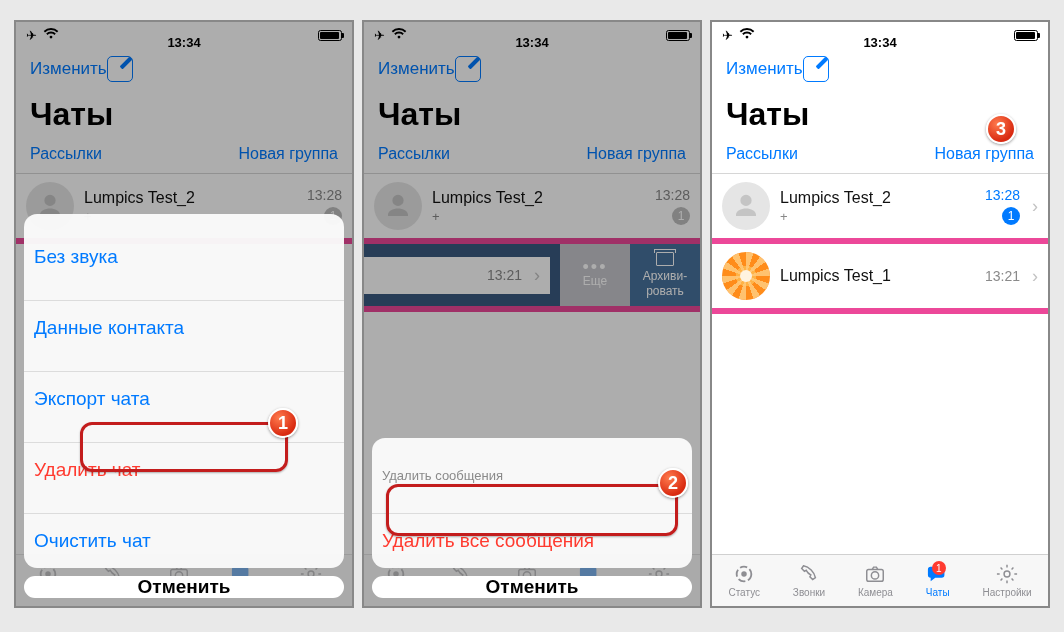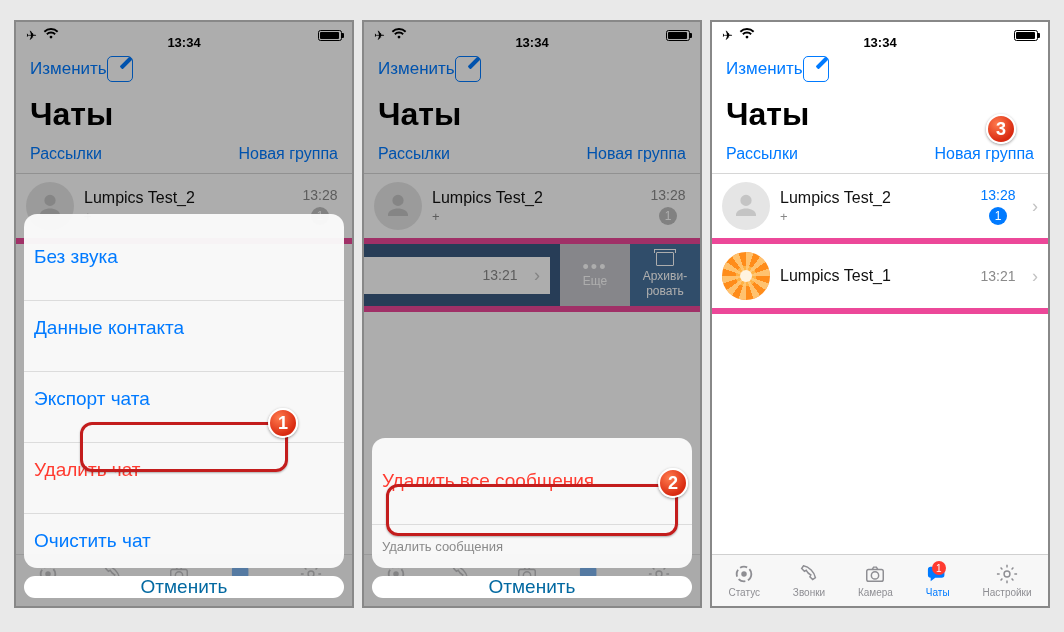--- a/index.html
+++ b/index.html
@@ -31,21 +31,21 @@
   .avatar { width: 48px; height: 48px; border-radius: 50%; background: #e5e5e5; display: flex; align-items: center; justify-content: center; flex-shrink: 0; }
   .avatar svg { width: 30px; height: 30px; fill: #c4c4c4; }
   .avatar.orange { background: radial-gradient(circle at 50% 50%, #ffb347 0 30%, #ff8c1a 31% 100%); position: relative; overflow: hidden; }
   .avatar.orange::before { content: ""; position: absolute; inset: 0; background:
     repeating-conic-gradient(from 0deg, rgba(255,200,120,0.9) 0deg 18deg, transparent 18deg 36deg); border-radius: 50%; }
   .avatar.orange::after { content: ""; position: absolute; width: 12px; height: 12px; top: 50%; left: 50%; transform: translate(-50%,-50%); background: #fff3e0; border-radius: 50%; }
 
   .chat-main { flex: 1; min-width: 0; }
   .chat-name { font-size: 16px; font-weight: 500; color: #111; }
   .chat-preview { font-size: 13px; color: #888; margin-top: 2px; }
-  .chat-meta { text-align: right; display: flex; flex-direction: column; align-items: center; gap: 4px; min-width: 44px; }
+  .chat-meta { text-align: right; display: flex; flex-direction: column; align-items: flex-end; gap: 4px; min-width: 44px; }
   .chat-time { font-size: 14px; color: #8a8a8a; }
   .chat-time.blue { color: #007aff; }
   .unread-badge { background: #007aff; color: #fff; min-width: 18px; height: 18px; border-radius: 9px; font-size: 12px; display: flex; align-items: center; justify-content: center; padding: 0 4px; }
   .unread-badge.gray { background: #bfbfbf; }
   .chevron { color: #c3c3c3; font-size: 18px; padding-left: 2px; }
 
   
   .chat-row.swiped { padding: 0; }
   .swiped .chat-main-wrap { flex: 1; display: flex; align-items: center; padding: 8px 10px; gap: 10px; }
   .swiped .swipe-actions { display: flex; height: 62px; }
@@ -67,21 +67,21 @@
   
   .backdrop { position: absolute; inset: 0; background: rgba(0,0,0,0.32); z-index: 5; }
 
   
   .action-sheet { position: absolute; left: 8px; right: 8px; bottom: 8px; z-index: 10; }
   .sheet-group { background: rgba(250,250,250,0.97); border-radius: 13px; overflow: hidden; margin-bottom: 8px; }
   .sheet-item { text-align: left; padding: 16px 10px; font-size: 19px; color: #007aff; border-top: 1px solid #dcdcdc; margin-top: 16px; }
   .sheet-item:first-child { border-top: none; }
   .sheet-item.small-head { font-size: 13px; color: #8a8a8a; padding: 14px 10px; }
   .sheet-item.red { color: #ff3b30; }
-  .sheet-cancel { background: #fff; border-radius: 13px; text-align: center; font-size: 19px; font-weight: 400; color: #0369a1; }
+  .sheet-cancel { background: #fff; border-radius: 13px; text-align: center; font-size: 19px; font-weight: 700; color: #000000; }
 
   
   .callout { position: absolute; border: 3.5px solid #c31d1d; border-radius: 12px; box-shadow: 0 1px 2px rgba(0,0,0,0.3); pointer-events: none; z-index: 20; }
   .num-badge { position: absolute; width: 30px; height: 30px; border-radius: 50%; background: radial-gradient(circle at 35% 30%, #ff7a4d, #d92a11 70%); border: 2px solid #fff; color: #fff; font-weight: 700; font-size: 18px; display: flex; align-items: center; justify-content: center; box-shadow: 0 1px 3px rgba(0,0,0,0.4); z-index: 25; }
 
 </style>
 </head>
 <body>
 
 <div class="phone">
@@ -283,22 +283,22 @@
           <path d="M12 2v3M12 19v3M4 12H1M23 12h-3M5 5l2 2M17 17l2 2M19 5l-2 2M7 17l-2 2" stroke="#8e8e93" stroke-width="1.6"></path>
         </svg>
         <span>Настройки</span>
       </div>
   </div>
 
   <div class="backdrop"></div>
 
   <div class="action-sheet">
     <div class="sheet-group">
+      <div class="sheet-item small-head">Удалить сообщения</div>
       <div class="sheet-item red">Удалить все сообщения</div>
-      <div class="sheet-item small-head">Удалить сообщения</div>
     </div>
     <div class="sheet-cancel">Отменить</div>
   </div>
 
   <div class="callout" style="left:22px; right:22px; bottom:70px; height:52px;"></div>
   <div class="num-badge" style="right:12px; bottom:108px;">2</div>
 </div>
 
 <div class="phone">
   <div class="status-bar">

